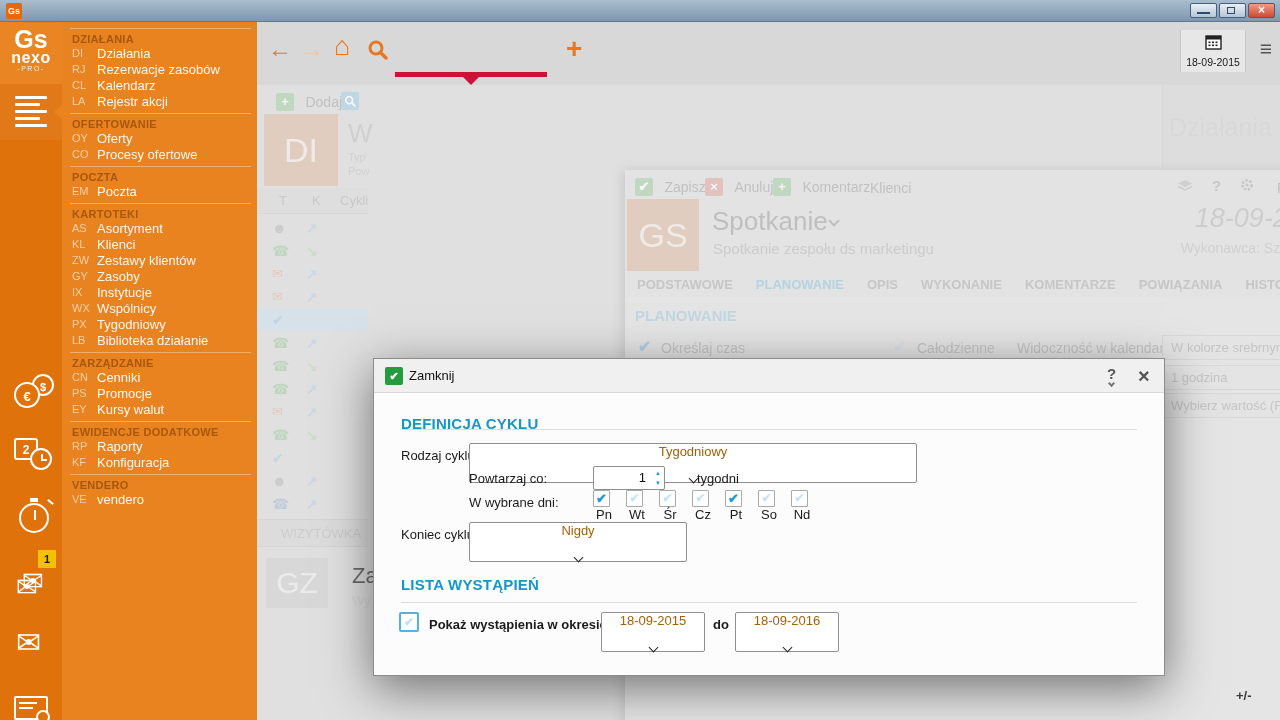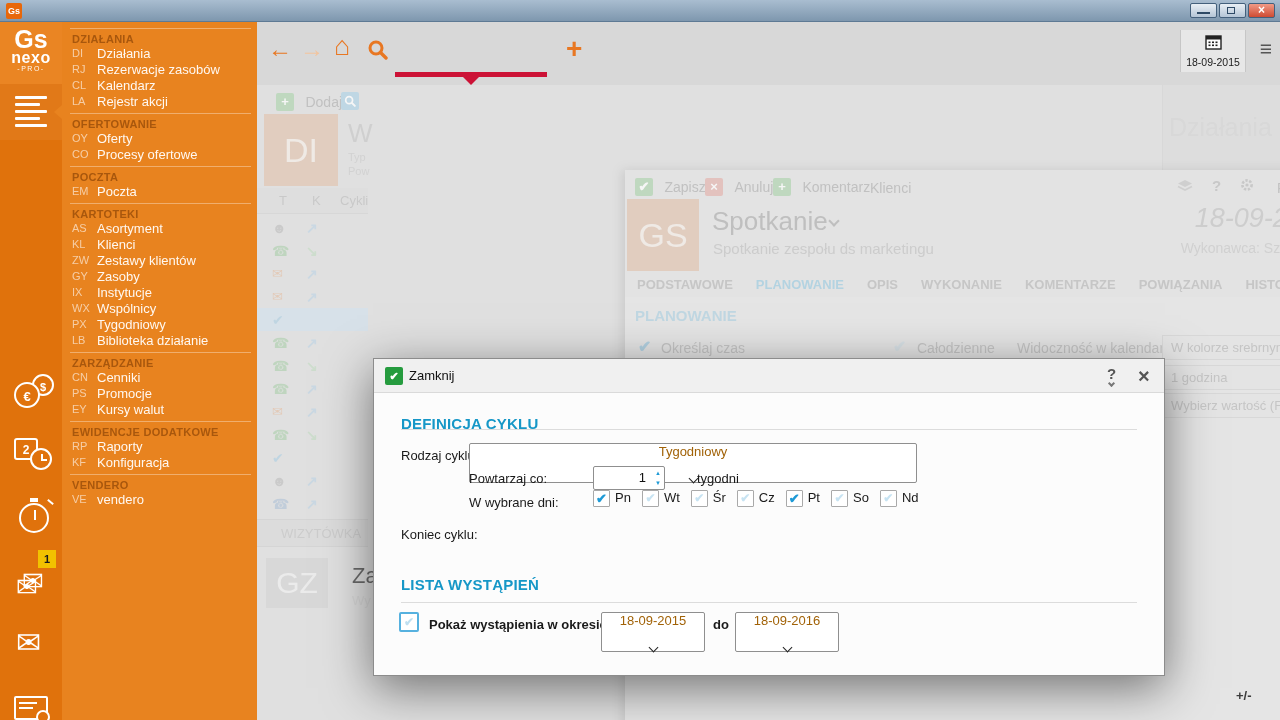--- a/index.html
+++ b/index.html
@@ -107,21 +107,21 @@
   .dheading{position:absolute;font-size:15px;font-weight:bold;color:#1697C7;letter-spacing:.2px;}
   .dhr{position:absolute;left:27px;right:27px;border-top:1px solid #DCDCDC;}
   .dlabel{position:absolute;font-size:13px;color:#1a1a1a;white-space:nowrap;}
   .dsel{position:absolute;height:40px;background:#fff;border:1px solid #8F8F8F;border-radius:2px;
     font-size:13px;color:#a16207;display:flex;align-items:center;padding:0 8px;flex-direction:column;}
   .dsel .sp{flex:1;}
   .dsel .chev{color:#222;}
   .spinbox{position:absolute;width:72px;height:24px;background:#fff;border:1px solid #8F8F8F;border-radius:2px;
     font-size:13px;color:#111;text-align:right;line-height:22px;padding-right:18px;}
   .spinarrows{position:absolute;right:3px;top:1px;font-size:6px;color:#1E9AD6;line-height:10px;text-align:center;}
-  .day{display:flex;align-items:flex-start;margin-right:11px;}
+  .day{display:flex;align-items:center;margin-right:11px;flex-direction:column;}
   .cb{width:17px;height:17px;background:#fff;border:1px solid #A9A9A9;border-radius:1px;flex:none;
     text-align:center;line-height:15px;font-size:12px;font-weight:bold;color:#C7E3F2;margin-right:5px;}
   .cb::before{content:"\2714";}
   .day .cb.checked{color:#1E9AD6;font-size:13px;}
   .daylbl{font-size:13px;color:#1a1a1a;}
   .bigcb{position:absolute;width:20px;height:20px;background:#fff;border:2px solid #56B1DF;border-radius:2px;
     text-align:center;line-height:17px;font-size:12px;font-weight:bold;color:#BFDFF0;}
   .bigcb::before{content:"\2714";}
 </style>
 </head>
@@ -691,20 +691,25 @@
           <span class="cb"></span>
           <span class="daylbl">So</span>
         </span>
         <span class="day">
           <span class="cb"></span>
           <span class="daylbl">Nd</span>
         </span>
       </div>
 
     <span class="dlabel" style="left:27px;top:168px;">Koniec cyklu:</span>
+    <div class="dsel" style="left:95px;top:163px;width:218px;">
+      <span>Nigdy</span>
+        <span class="sp"></span>
+        <span class="chev"></span>
+    </div>
 
     <span class="dheading" style="left:27px;top:217px;">LISTA WYSTĄPIEŃ</span>
     <div class="dhr" style="top:243px;"></div>
 
     <span class="bigcb" style="left:25px;top:253px;"></span>
     <span class="dlabel" style="left:55px;top:258px;font-weight:bold;">Pokaż wystąpienia w okresie od</span>
     <div class="dsel" style="left:227px;top:253px;width:104px;">
       <span>18-09-2015</span>
         <span class="sp"></span>
         <span class="chev"></span>

